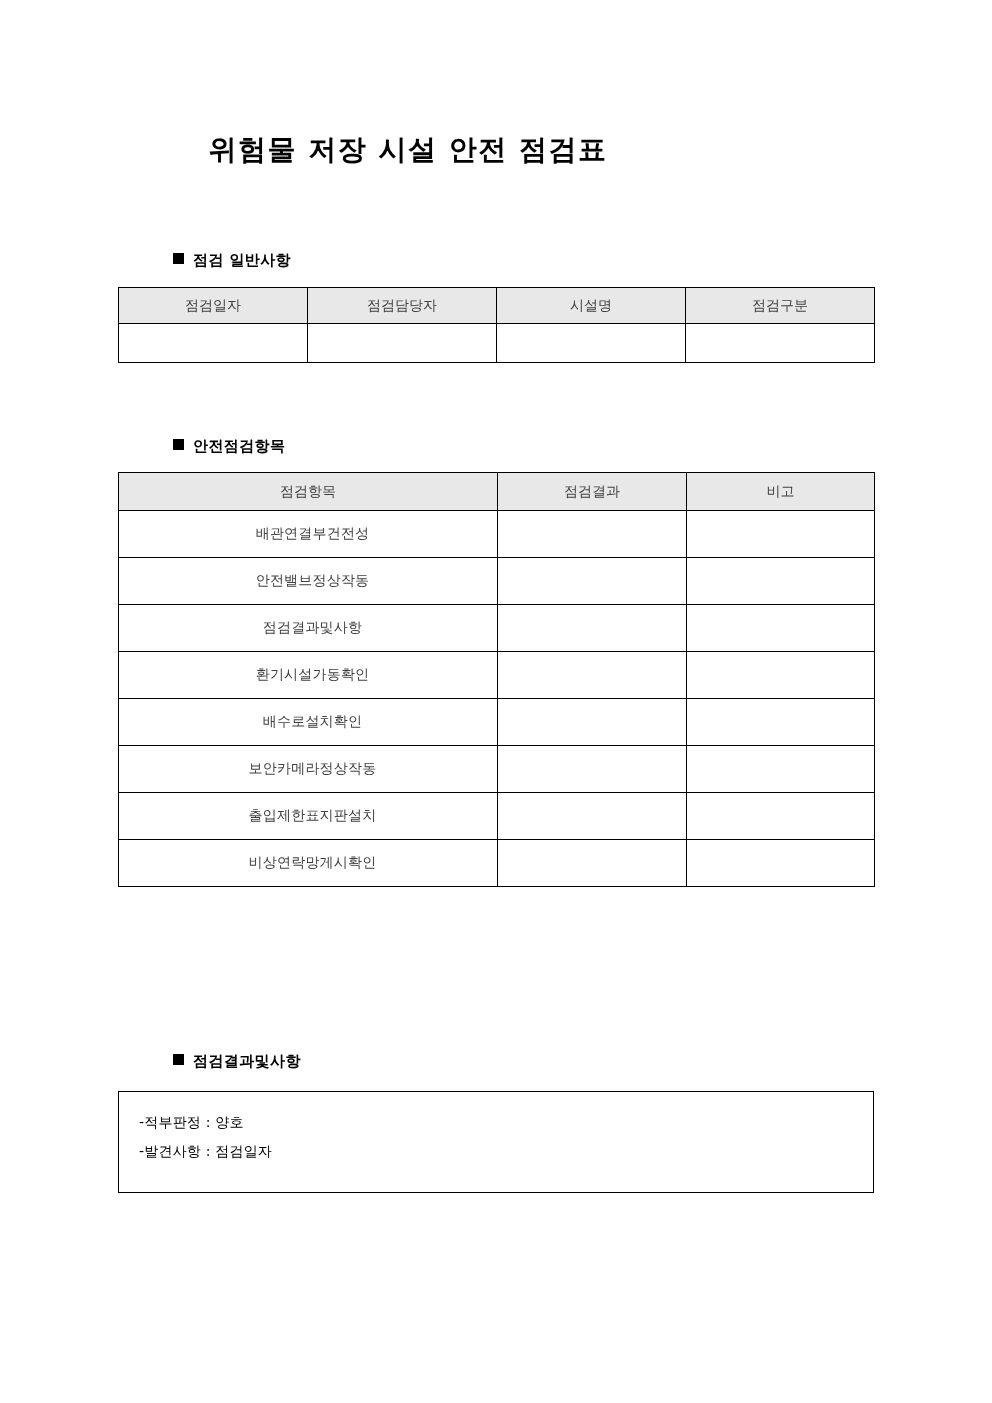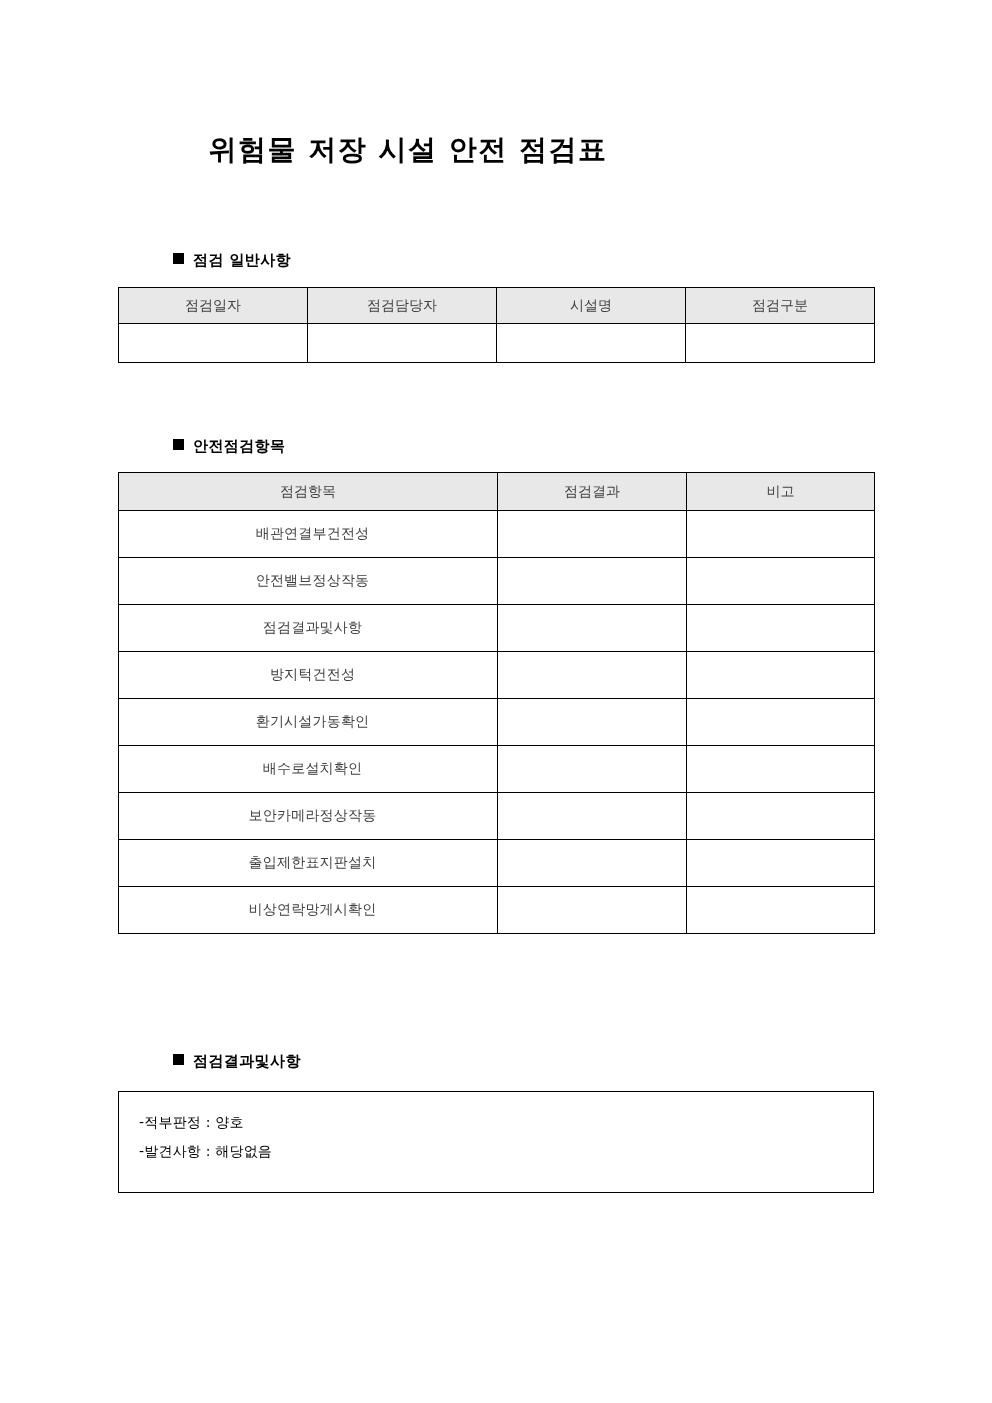--- a/index.html
+++ b/index.html
@@ -188,25 +188,20 @@
         <td class="item-name">안전밸브정상작동</td>
         <td></td>
         <td></td>
       </tr>
       <tr>
         <td class="item-name">점검결과및사항</td>
         <td></td>
         <td></td>
       </tr>
       <tr>
-        <td class="item-name">방지턱건전성</td>
-        <td></td>
-        <td></td>
-      </tr>
-      <tr>
         <td class="item-name">환기시설가동확인</td>
         <td></td>
         <td></td>
       </tr>
       <tr>
         <td class="item-name">배수로설치확인</td>
         <td></td>
         <td></td>
       </tr>
       <tr>
@@ -225,17 +220,17 @@
         <td></td>
       </tr>
     </tbody>
   </table>
 
   <div class="section-heading" id="heading-results"><span class="bullet"></span><span>점검결과및사항</span></div>
 
   <div id="results-box">
     <div class="results-lines">
       <div class="result-line">-적부판정 : 양호</div>
-      <div class="result-line">-발견사항 : 해당없음</div>
+      <div class="result-line">-발견사항 : 점검일자</div>
     </div>
   </div>
 
 </div>
 
 </body></html>

